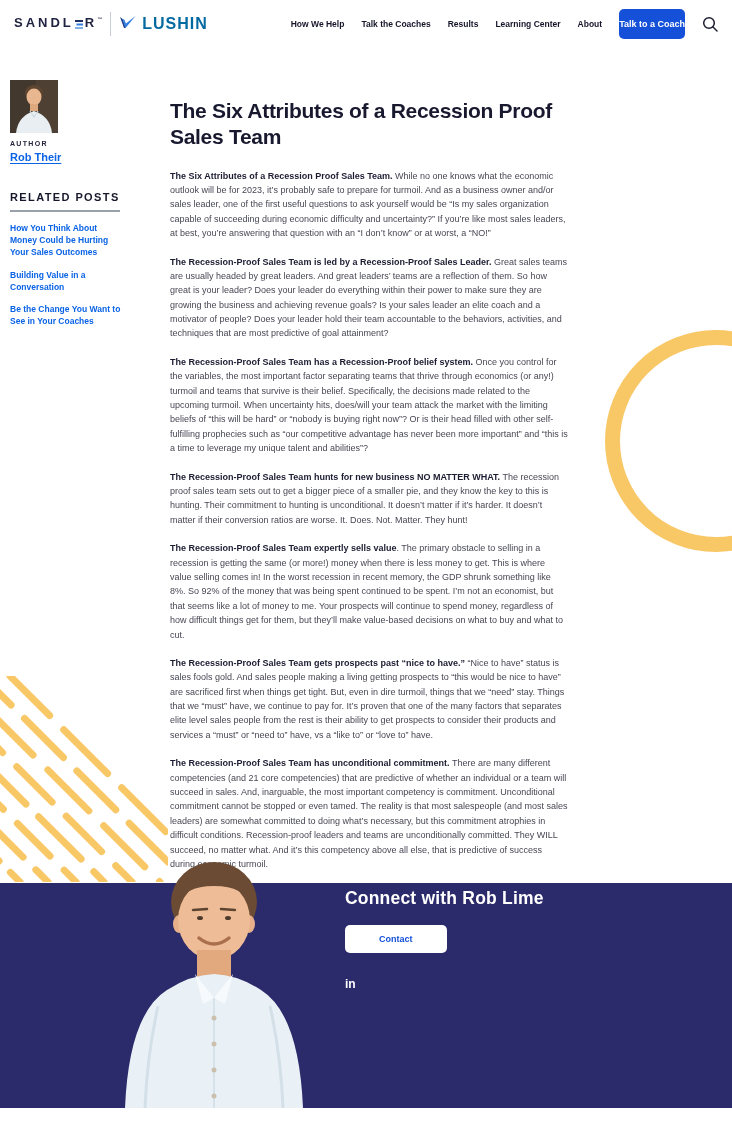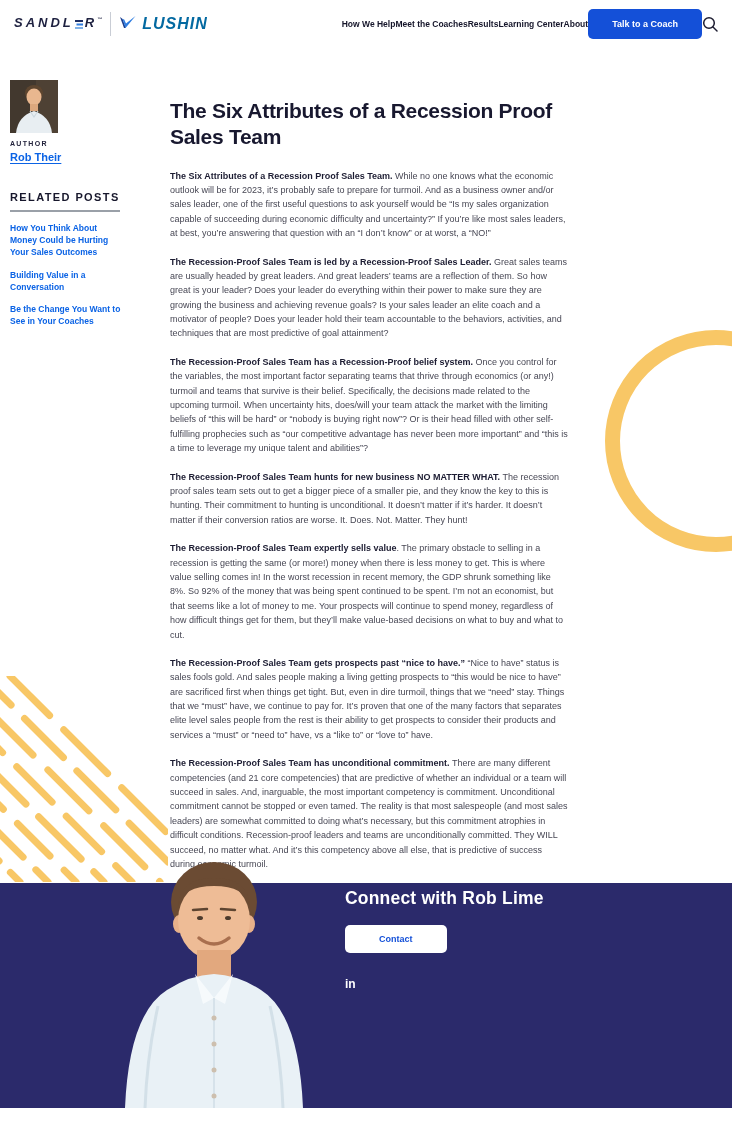--- a/index.html
+++ b/index.html
@@ -3,29 +3,29 @@
 <meta charset="utf-8">
 <style>
   html,body{margin:0;padding:0;background:#ffffff;}
   .page{
     position:relative;width:732px;height:1144px;overflow:hidden;background:#ffffff;
     font-family:"Liberation Sans",sans-serif;color:#1c1c32;
   }
   
   .site-header{position:absolute;top:0;left:0;width:732px;height:48px;background:#fff;
     display:flex;align-items:center;justify-content:space-between;padding:0 14px;box-sizing:border-box;z-index:6;}
-  .logo-group{display:flex;align-items:center;gap:8px;font-style:italic;}
+  .logo-group{display:flex;align-items:center;gap:8px;}
   .sandler{display:flex;align-items:flex-start;font-weight:bold;font-size:13px;letter-spacing:3px;color:#1e2140;}
   .sandler .ebars{margin:3px 1px 0 1px;}
   .tm{font-size:5px;margin-top:1px;color:#1e2140;letter-spacing:0;}
   .logo-divider{width:1px;height:24px;background:#c9cdd5;}
   .lushin{display:flex;align-items:center;gap:5px;font-weight:bold;font-size:16px;letter-spacing:1px;color:#0369a1;}
-  .nav{display:flex;align-items:center;}
+  .nav{display:flex;align-items:center;gap:17px;}
   .nav-item{font-size:8.5px;font-weight:bold;color:#15152a;cursor:pointer;white-space:nowrap;}
-  .cta-btn{background:#1450d8;color:#fff;font-size:9px;font-weight:bold;padding:10px 24px;border-radius:5px;cursor:pointer;white-space:nowrap;}
+  .cta-btn{background:#1450d8;color:#fff;font-size:9px;font-weight:bold;padding:10px 0;border-radius:5px;cursor:pointer;white-space:nowrap;}
   .search-btn{display:flex;align-items:center;cursor:pointer;}
   
   .sidebar{position:absolute;left:10px;top:80px;width:114px;z-index:3;}
   .author-photo{display:block;width:48px;height:53px;}
   .author-label{margin-top:7px;font-size:7px;font-weight:bold;letter-spacing:1.3px;color:#23233c;}
   .author-name{display:inline-block;margin-top:4px;font-size:11px;font-weight:bold;color:#0b63e5;
     text-decoration:underline;text-underline-offset:2px;cursor:pointer;}
   .related-heading{margin-top:26px;font-size:11px;font-weight:bold;letter-spacing:1.4px;color:#17172c;}
   .related-divider{margin-top:7px;width:110px;height:2px;background:#9aa0a8;}
   .related-link{margin-top:11px;font-size:8.5px;font-weight:bold;color:#0b63e5;line-height:1.4;cursor:pointer;}
@@ -74,21 +74,21 @@
           <svg width="18" height="15" viewBox="0 0 18 15">
               <path d="M1 2 L5 13 L6.8 13 L3.6 4 Z" fill="#1d3f8f"></path>
               <path d="M16.5 1 L7 8.5 L5.2 4.5 L3.6 4 L6.5 13 Z" fill="#2f7de0"></path>
             </svg>
         </span>
         <span>LUSHIN</span>
       </div>
     </div>
     <nav class="nav">
       <span class="nav-item">How We Help</span>
-      <span class="nav-item">Meet the Coaches</span>
+      <span class="nav-item">Talk the Coaches</span>
       <span class="nav-item">Results</span>
       <span class="nav-item">Learning Center</span>
       <span class="nav-item">About</span>
       <span class="cta-btn">Talk to a Coach</span>
       <span class="search-btn">
         <svg width="16" height="16" viewBox="0 0 16 16" fill="none">
             <circle cx="7" cy="7" r="5.3" stroke="#1c1c30" stroke-width="1.5"></circle>
             <line x1="11" y1="11" x2="15" y2="15" stroke="#1c1c30" stroke-width="1.5" stroke-linecap="round"></line>
           </svg>
       </span>

